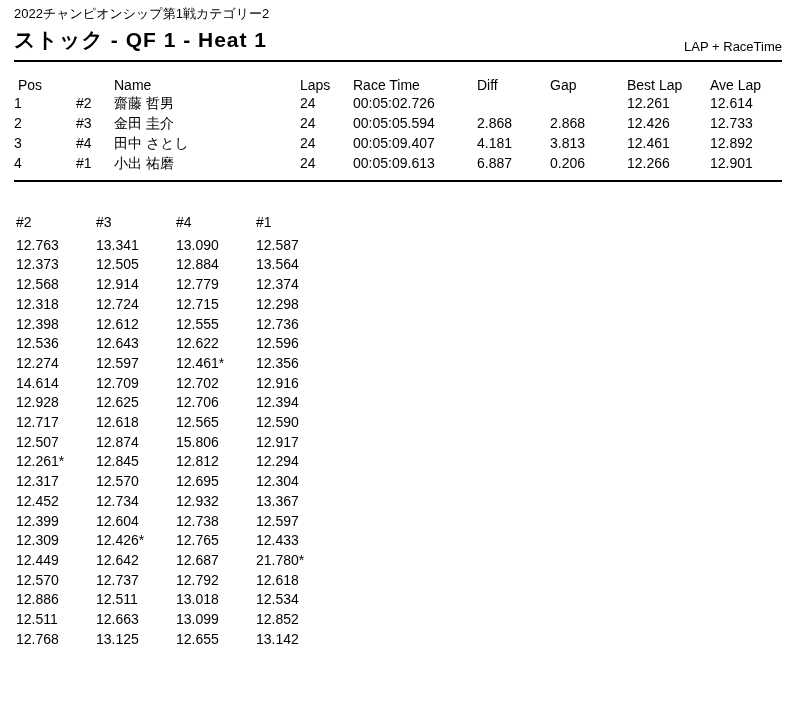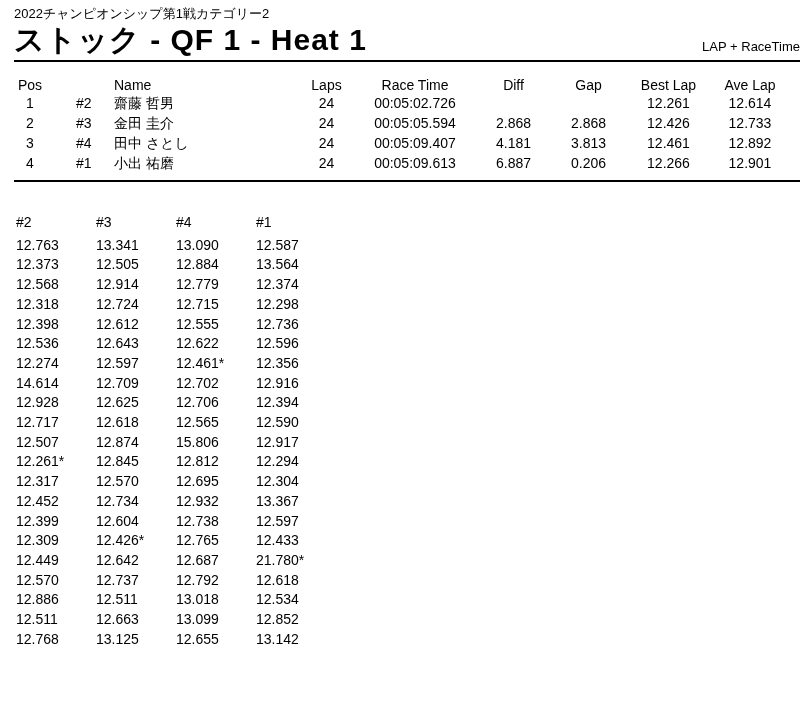--- a/index.html
+++ b/index.html
@@ -3,29 +3,29 @@
 <meta charset="utf-8">
 <style>
   * { margin: 0; padding: 0; box-sizing: border-box; }
   html, body { background: #fff; }
   body {
     width: 800px; height: 727px;
     color: #000;
     font-family: "Liberation Sans", "DejaVu Sans", sans-serif;
     overflow: hidden;
   }
-  .page { padding: 6px 0 0 14px; }
+  .page { padding: 6px 18px 0 14px; }
 
   
   .subtitle { font-size: 13px; line-height: 16px; }
   .title-row {
     display: flex; justify-content: space-between; align-items: flex-end;
     border-bottom: 2px solid #000; padding-bottom: 2px;
   }
-  .title { font-size: 30px; line-height: 36px; font-weight: bold; letter-spacing: 1px; white-space: nowrap; }
+  .title { font-size: 21px; line-height: 36px; font-weight: bold; letter-spacing: 1px; white-space: nowrap; }
   .mode-label { font-size: 13px; line-height: 16px; padding-bottom: 3px; white-space: nowrap; }
 
   
   .results-wrap { margin-top: 15px; border-bottom: 2px solid #000; padding-bottom: 7px; }
   table { border-collapse: collapse; table-layout: fixed; }
   .results { width: 776px; }
   .results th, .results td {
     font-weight: normal; font-size: 14px; line-height: 20px;
     white-space: nowrap; overflow: hidden; padding: 0;
   }
@@ -33,21 +33,21 @@
   .results .c-pos   { width: 40px; }
   .results .c-car   { width: 60px; }
   .results .c-name  { width: 186px; margin-left: 44px; }
   .results .c-laps  { width: 53px; }
   .results .c-rtime { width: 124px; }
   .results .c-diff  { width: 73px; }
   .results .c-gap   { width: 77px; }
   .results .c-best  { width: 83px; }
   .results .c-ave   { width: 80px; }
   .al { text-align: left; }
-  .ar { text-align: center; }
+  .ar { text-align: left; }
   th.c-pos { padding-left: 4px; margin-top: 12px; }
   td.c-pos { padding-right: 8px; }
   td.c-car { padding-left: 22px; }
 
   
   .laps { margin-top: 31px; }
   .laps th, .laps td {
     width: 80px; text-align: left; font-weight: normal;
     font-size: 14px; line-height: 19.7px; white-space: nowrap; padding: 0 0 0 2px;
   }

